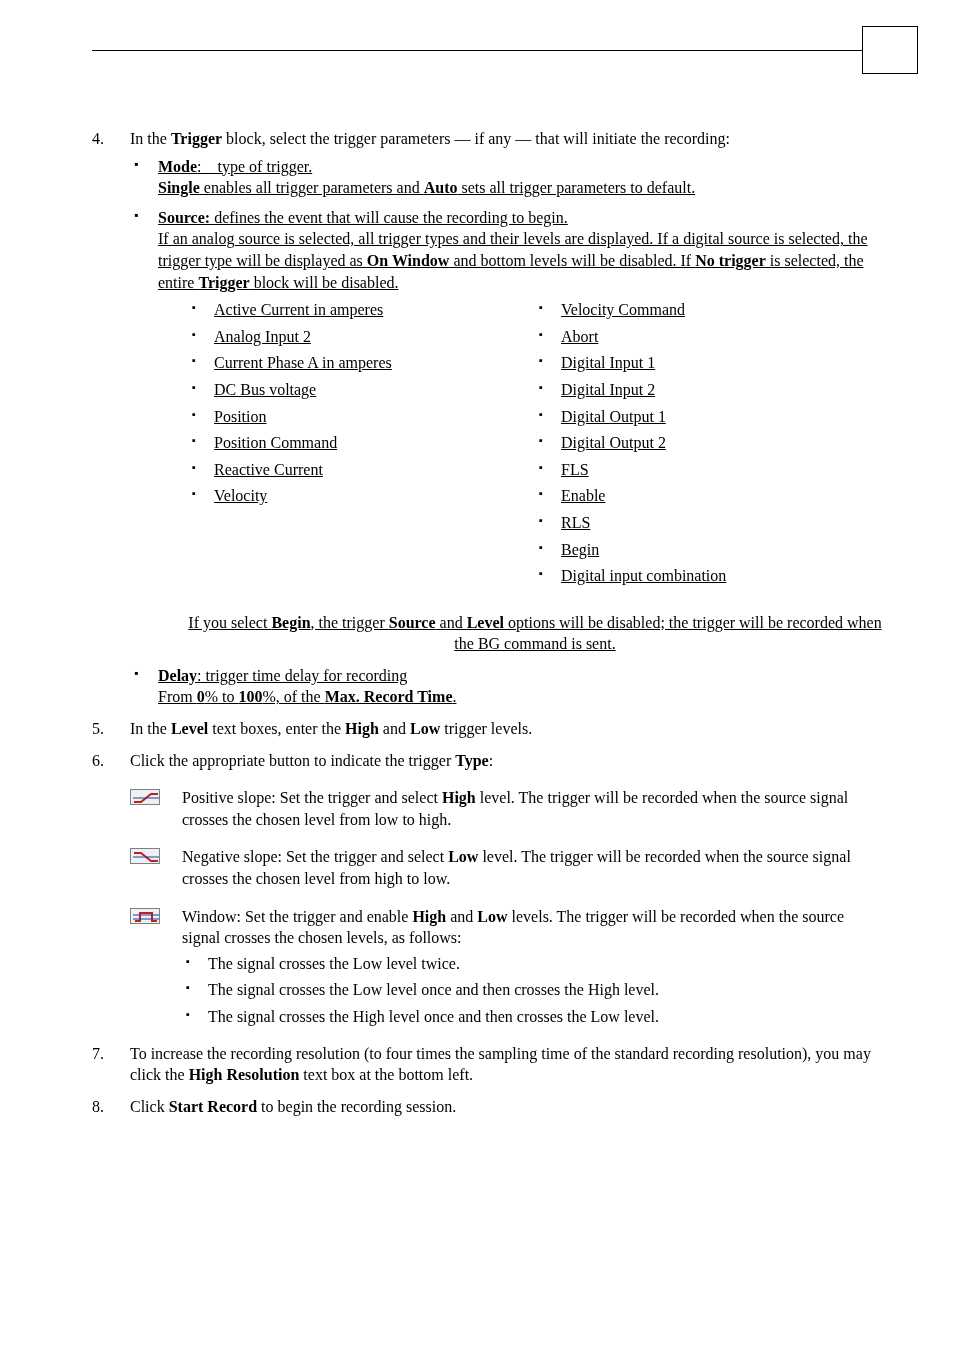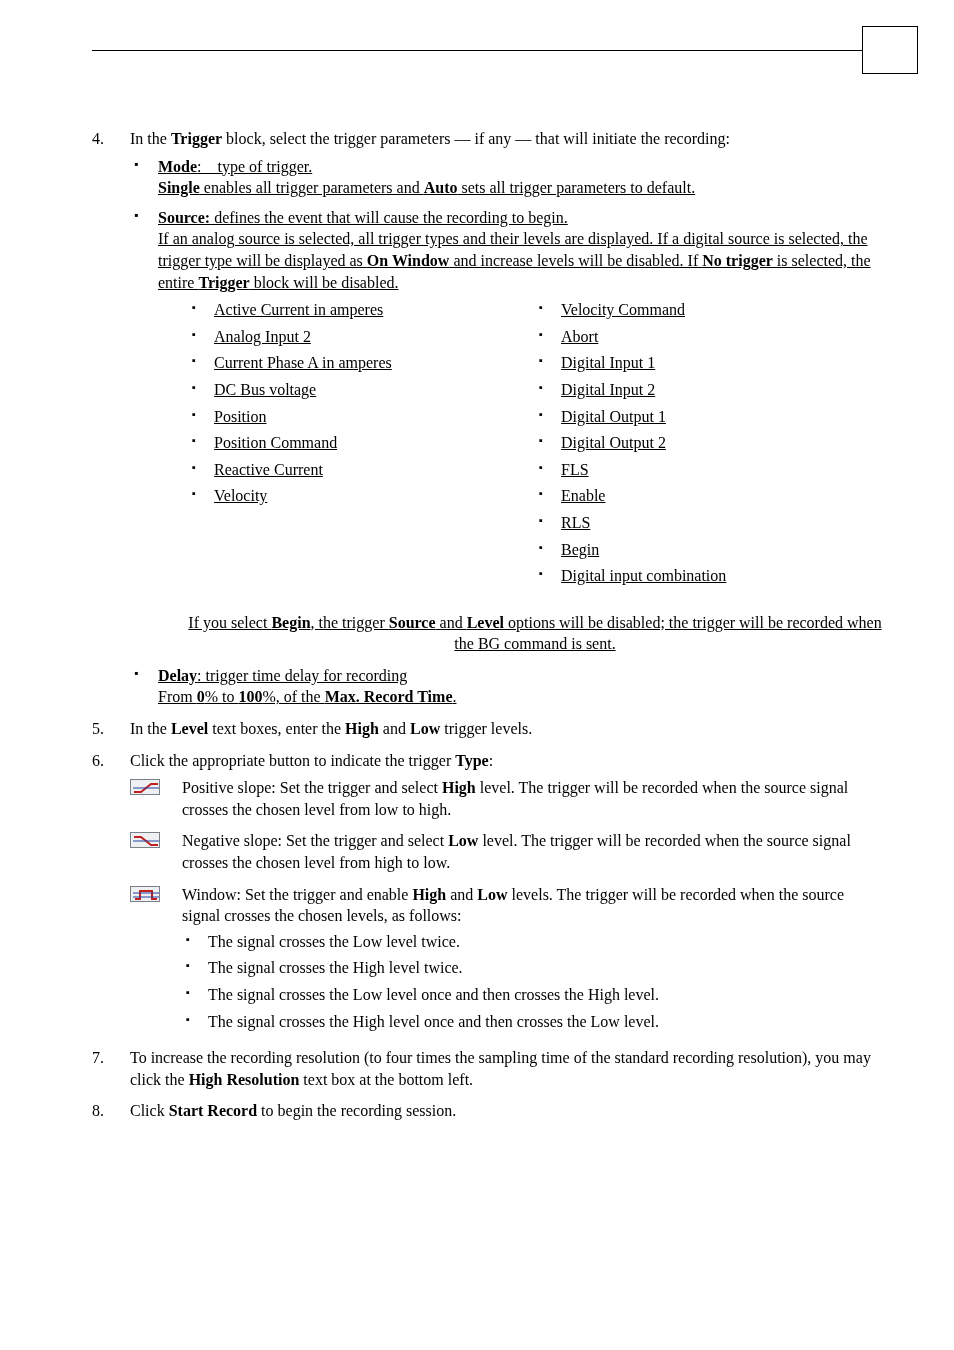--- a/index.html
+++ b/index.html
@@ -74,20 +74,21 @@
     top: 1px;
     font-size: 11px;
   }
   .after-col {
     margin: 20px 0 10px 30px;
     text-align: center;
   }
   .icon-row {
     display: flex;
     margin-bottom: 10px;
+    margin-top: 16px;
   }
   .icon-cell {
     width: 52px;
     flex-shrink: 0;
     padding-top: 2px;
   }
   .icon-text { flex: 1; }
   .icon-sub ul.small { margin-top: 4px; margin-left: 0; }
   .icon {
     width: 30px;
@@ -115,21 +116,21 @@
       <span>In the </span><b>Trigger</b><span> block, select the trigger parameters  —  if any  —  that will initiate the recording:</span>
     </span>
 
     <ul class="lvl1">
       <li>
         <b>Mode</b><span>:&nbsp;&nbsp;&nbsp;&nbsp;type of trigger.</span><br>
         <b>Single</b><span> enables all trigger parameters and </span><b>Auto</b><span> sets all trigger parameters to default.</span>
       </li>
       <li>
         <b>Source:</b><span> defines the event that will cause the recording to begin.</span><br>
-        <span>If an analog source is selected, all trigger types and their levels are displayed. If a digital source is selected, the trigger type will be displayed as </span><b>On Window</b><span> and increase levels will be disabled. If </span><b>No trigger</b><span> is selected, the entire </span><b>Trigger</b><span> block will be disabled.</span>
+        <span>If an analog source is selected, all trigger types and their levels are displayed. If a digital source is selected, the trigger type will be displayed as </span><b>On Window</b><span> and bottom levels will be disabled. If </span><b>No trigger</b><span> is selected, the entire </span><b>Trigger</b><span> block will be disabled.</span>
 
         <div class="two-col">
           <div class="col">
             <ul class="small">
               <li>Active Current in amperes</li>
               <li>Analog Input 2</li>
               <li>Current Phase A in amperes</li>
               <li>DC Bus voltage</li>
               <li>Position</li>
               <li>Position Command</li>
@@ -215,21 +216,20 @@
               <polyline points="4,12 9,12 9,4 21,4 21,12 26,12" fill="none" stroke="#c02020" stroke-width="2"></polyline>
               <line x1="2" y1="6" x2="28" y2="6" stroke="#2040a0" stroke-width="1"></line>
               <line x1="2" y1="10" x2="28" y2="10" stroke="#2040a0" stroke-width="1"></line>
             </svg>
           </span>
         </div>
         <div class="icon-text icon-sub">
           <span>Window: Set the trigger and enable </span><b>High</b><span> and </span><b>Low</b><span> levels. The trigger will be recorded when the source signal crosses the chosen levels, as follows:</span>
           <ul class="small">
             <li>The signal crosses the Low level twice.</li>
-            <li>The signal crosses the High level twice.</li>
             <li>The signal crosses the Low level once and then crosses the High level.</li>
             <li>The signal crosses the High level once and then crosses the Low level.</li>
           </ul>
         </div>
       </div>
 
     </div>
   </li>
 
   <li>

